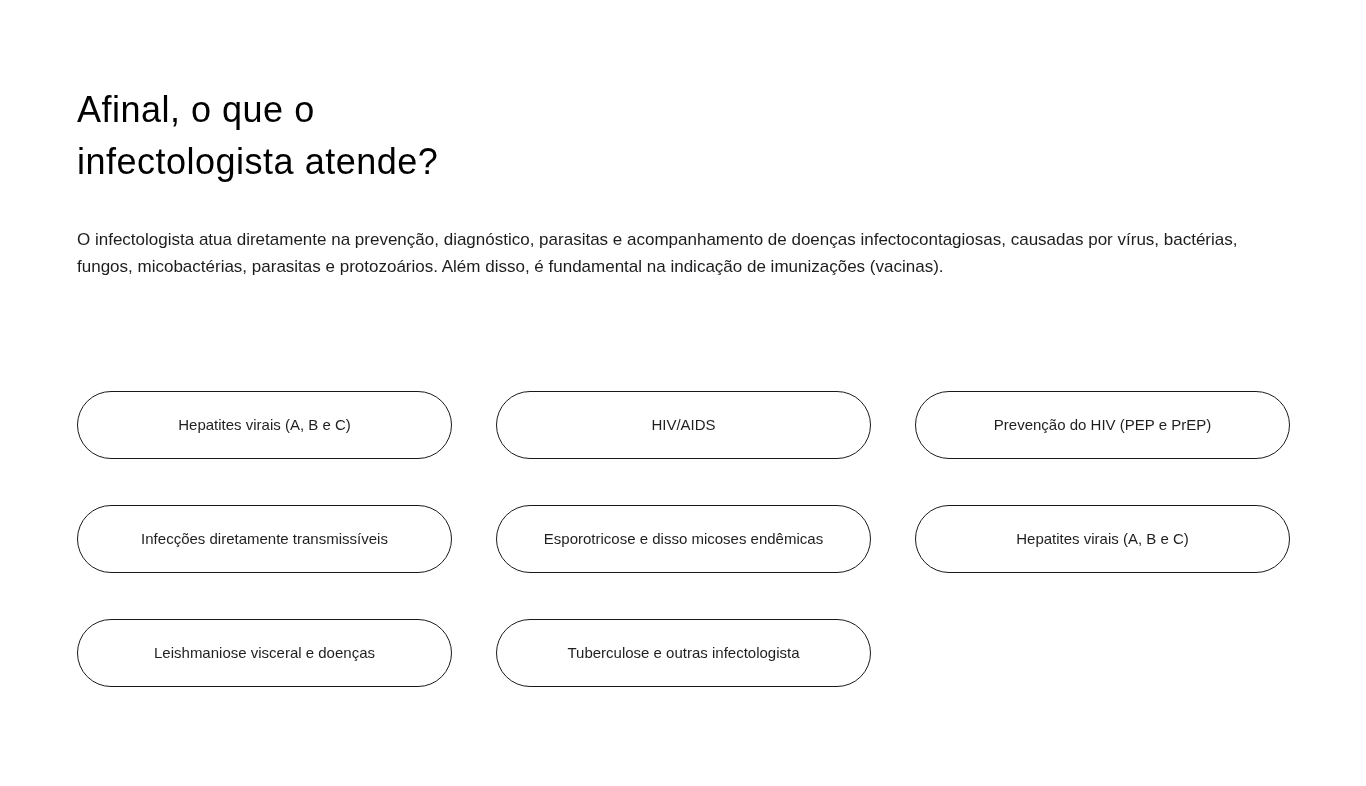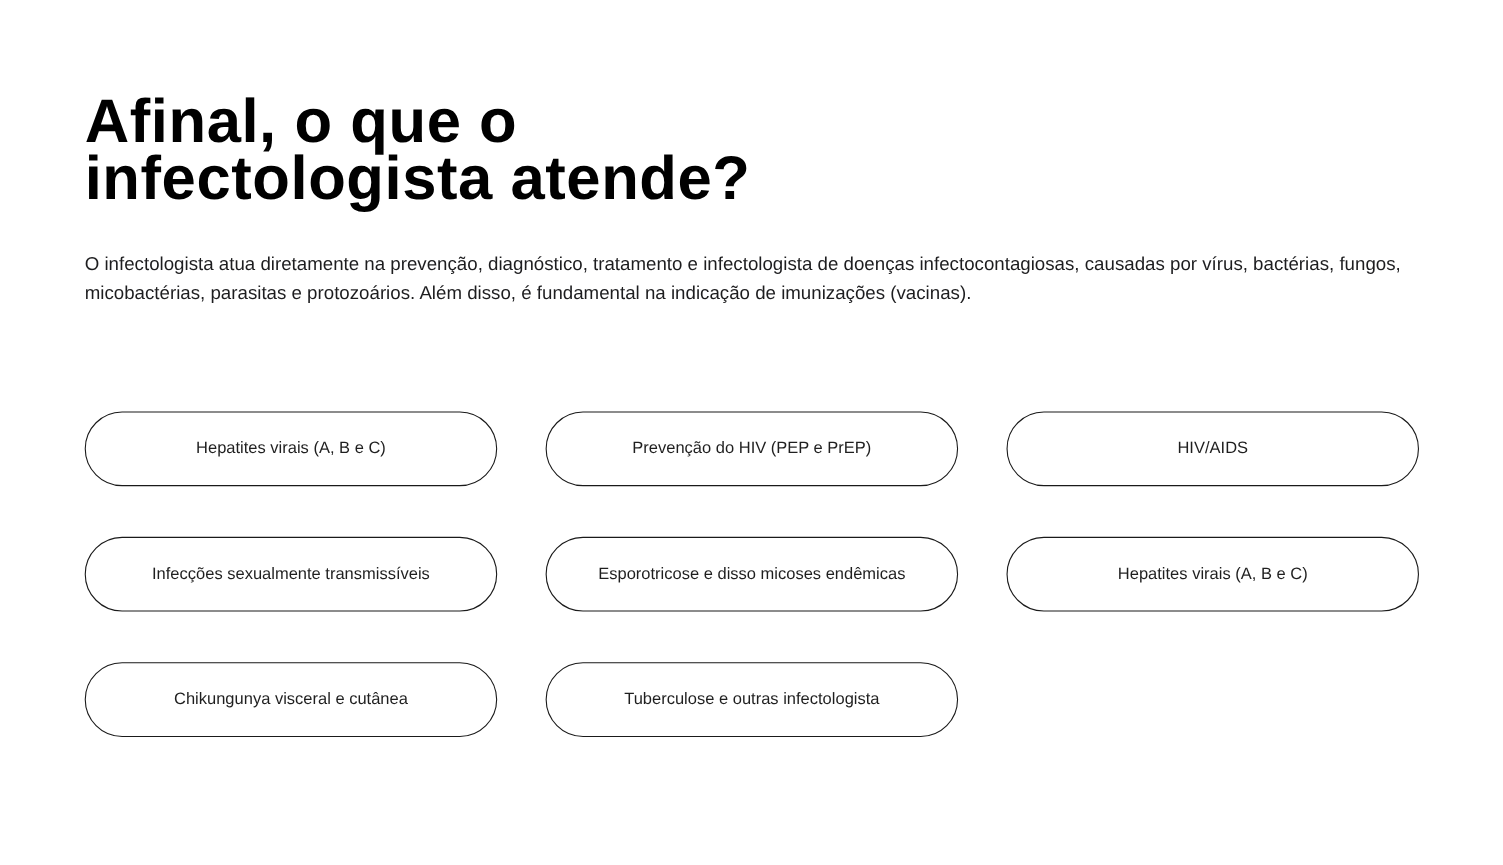--- a/index.html
+++ b/index.html
@@ -16,39 +16,39 @@
     position: relative;
   }
   .content {
     position: absolute;
     left: 77px;
     top: 0;
     width: 1213px;
   }
   .page-title {
     margin: 84px 0 0 0;
-    font-size: 56px;
+    font-size: 36px;
     line-height: 52px;
-    font-weight: 700;
+    font-weight: 400;
     letter-spacing: 0.5px;
     color: #000000;
     white-space: pre-line;
     font-family: "Liberation Sans", sans-serif;
   }
   .page-description {
     margin: 39px 0 0 0;
     font-size: 17px;
     line-height: 26.5px;
     color: #1d1d1f;
     max-width: 1213px;
   }
   .conditions-grid {
     position: absolute;
     left: 77px;
-    top: 374px;
+    top: 391px;
     display: grid;
     grid-template-columns: repeat(3, 375px);
     column-gap: 44px;
     row-gap: 46px;
   }
   .pill {
     min-height: 68px;
     border: 1px solid #1a1a1a;
     border-radius: 36px;
     background: #ffffff;
@@ -64,25 +64,25 @@
     box-sizing: border-box;
     cursor: default;
   }
 </style>
 </head>
 <body>
 
 <div class="content">
   <h1 class="page-title">Afinal, o que o
 infectologista atende?</h1>
-  <p class="page-description">O infectologista atua diretamente na prevenção, diagnóstico, tratamento e infectologista de doenças infectocontagiosas, causadas por vírus, bactérias, fungos, micobactérias, parasitas e protozoários. Além disso, é fundamental na indicação de imunizações (vacinas).</p>
+  <p class="page-description">O infectologista atua diretamente na prevenção, diagnóstico, parasitas e acompanhamento de doenças infectocontagiosas, causadas por vírus, bactérias, fungos, micobactérias, parasitas e protozoários. Além disso, é fundamental na indicação de imunizações (vacinas).</p>
 </div>
 
 <div class="conditions-grid">
   <div class="pill">Hepatites virais (A, B e C)</div>
+  <div class="pill">HIV/AIDS</div>
   <div class="pill">Prevenção do HIV (PEP e PrEP)</div>
-  <div class="pill">HIV/AIDS</div>
-  <div class="pill">Infecções sexualmente transmissíveis</div>
+  <div class="pill">Infecções diretamente transmissíveis</div>
   <div class="pill">Esporotricose e disso micoses endêmicas</div>
   <div class="pill">Hepatites virais (A, B e C)</div>
-  <div class="pill">Chikungunya visceral e cutânea</div>
+  <div class="pill">Leishmaniose visceral e doenças</div>
   <div class="pill">Tuberculose e outras infectologista</div>
 </div>
 
 </body></html>

